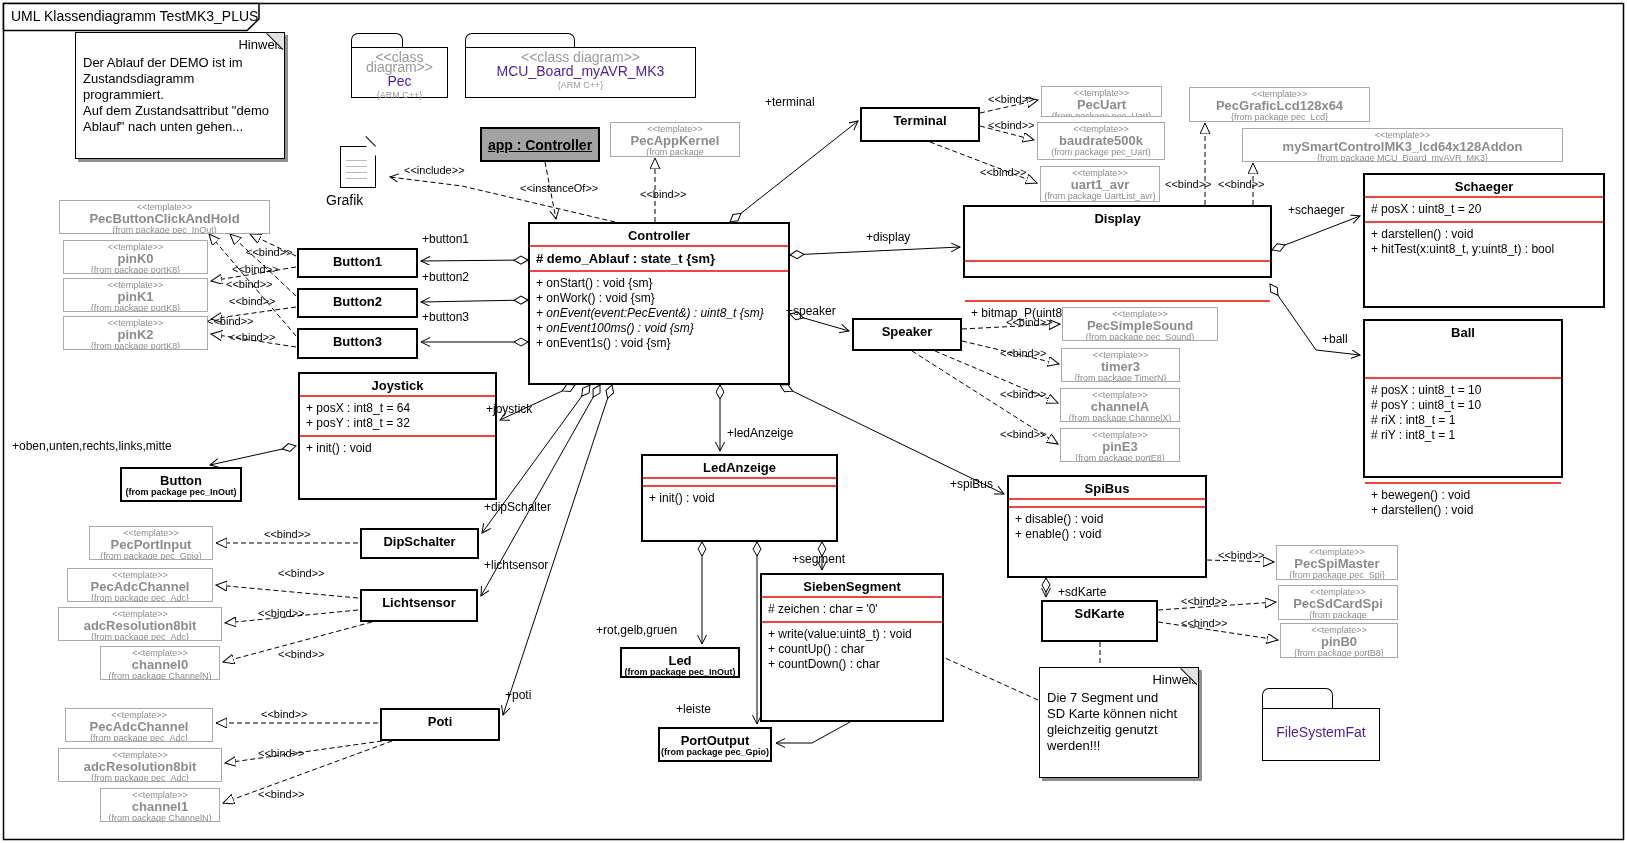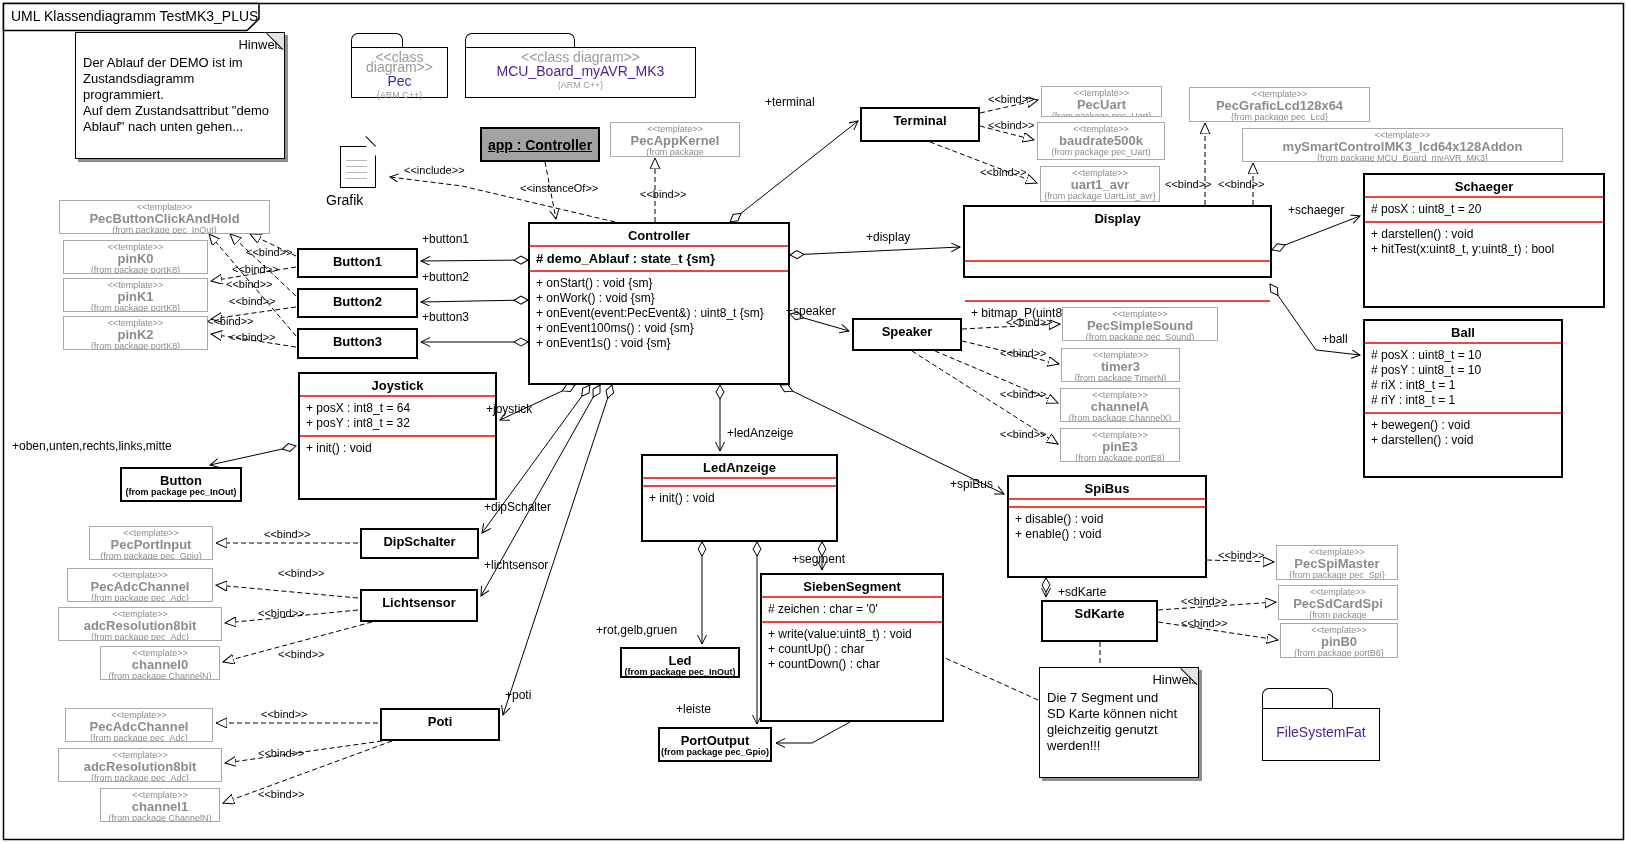--- a/index.html
+++ b/index.html
@@ -10,21 +10,21 @@
   .lbl.small{font-size:11px;}
   .cls{position:absolute;background:#fff;border:2px solid #000;box-sizing:border-box;
        display:flex;flex-direction:column;color:#000;}
   .cls-title{font-weight:bold;font-size:13px;text-align:center;padding:4px 2px 2px 2px;flex:0 0 auto;}
   .cls-pkg{font-size:9px;font-weight:bold;text-align:center;margin-top:-2px;line-height:9px;flex:0 0 auto;}
   .cls-sec{border-top:2px solid #ef4444;padding:4px 6px;font-size:12px;line-height:15px;
            white-space:pre;flex:0 0 auto;}
   .cls-sec.fill{flex:1 1 auto;}
   .cls-sec.empty{padding:3px 0;}
   .cls-sec .ln{white-space:pre;}
-  .cls-sec .it{}
+  .cls-sec .it{font-style:italic;}
   .cls-sec .bd{font-weight:bold;font-size:13px;}
   .tpl{position:absolute;background:#fff;border:1px solid #a9a9a9;box-sizing:border-box;
        color:#8c8c8c;text-align:center;overflow:hidden;}
   .tpl-st{font-size:9px;line-height:10px;margin-top:1px;}
   .tpl-nm{font-weight:bold;font-size:13px;line-height:13px;}
   .tpl-pk{font-size:9px;line-height:10px;}
   .note{position:absolute;background:#fff;border:1px solid #000;box-shadow:3px 3px 0 #8f8f8f;
         box-sizing:border-box;}
   .note-fold{position:absolute;top:0;right:0;width:0;height:0;
              border-top:17px solid #e3e3e3;border-left:17px solid transparent;}
@@ -133,21 +133,21 @@
       <div class="cls" style="left: 963px; top: 205px; width: 309px; height: 73px; gap: 32px;">
         <div class="cls-title">Display</div>
         <div class="cls-sec empty"></div>
         <div class="cls-sec fill"><div class="ln">+ bitmap_P(uint8_t x,uint8_t y,const u...) : void</div></div>
       </div>
       <div class="cls" style="left: 1363px; top: 173px; width: 242px; height: 135px;">
         <div class="cls-title">Schaeger</div>
         <div class="cls-sec"><div class="ln"># posX : uint8_t = 20</div></div>
         <div class="cls-sec fill"><div class="ln">+ darstellen() : void</div><div class="ln">+ hitTest(x:uint8_t, y:uint8_t) : bool</div></div>
       </div>
-      <div class="cls" style="left: 1363px; top: 319px; width: 200px; height: 159px;">
+      <div class="cls" style="left: 1363px; top: 319px; width: 200px; height: 159px; gap: 35px;">
         <div class="cls-title">Ball</div>
         <div class="cls-sec"><div class="ln"># posX : uint8_t = 10</div><div class="ln"># posY : uint8_t = 10</div><div class="ln"># riX : int8_t = 1</div><div class="ln"># riY : int8_t = 1</div></div>
         <div class="cls-sec fill"><div class="ln">+ bewegen() : void</div><div class="ln">+ darstellen() : void</div></div>
       </div>
       <div class="cls" style="left: 528px; top: 222px; width: 262px; height: 163px;">
         <div class="cls-title">Controller</div>
         <div class="cls-sec"><div class="ln bd"># demo_Ablauf : state_t {sm}</div></div>
         <div class="cls-sec fill"><div class="ln">+ onStart() : void {sm}</div><div class="ln">+ onWork() : void {sm}</div><div class="ln it">+ onEvent(event:PecEvent&amp;) : uint8_t {sm}</div><div class="ln it">+ onEvent100ms() : void {sm}</div><div class="ln">+ onEvent1s() : void {sm}</div></div>
       </div>
       <div class="cls" style="left: 297px; top: 248px; width: 121px; height: 30px;">

